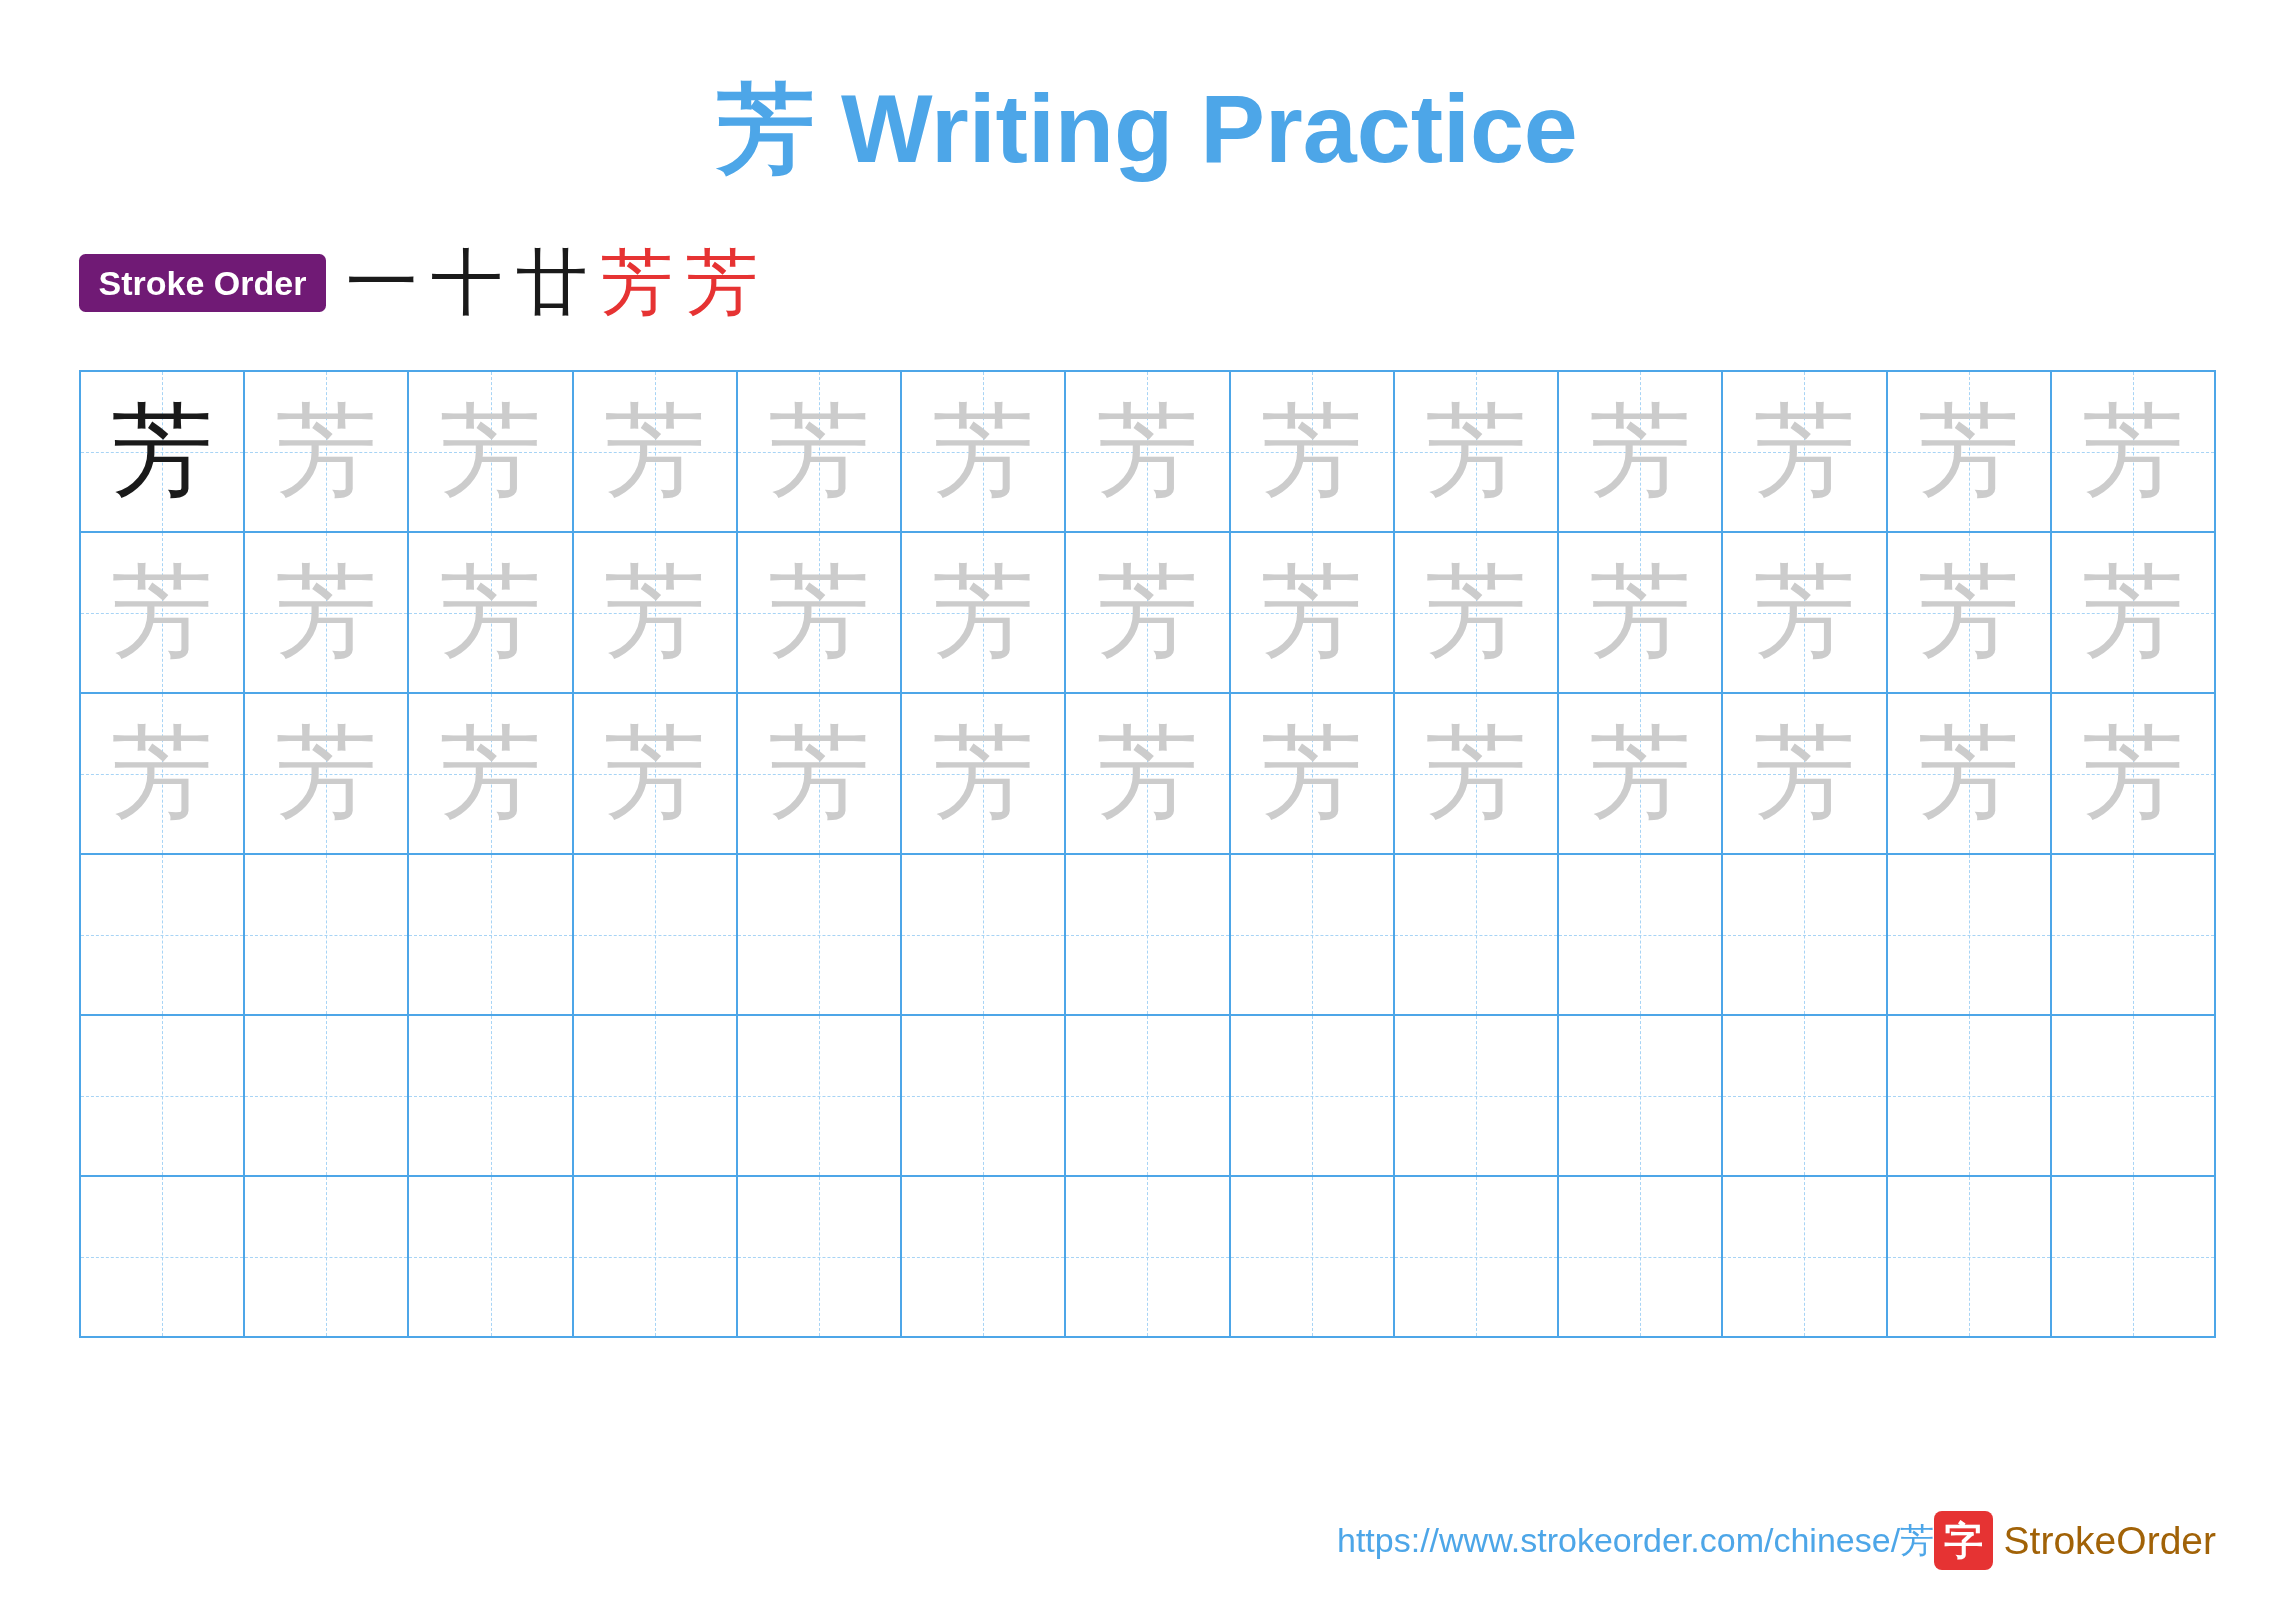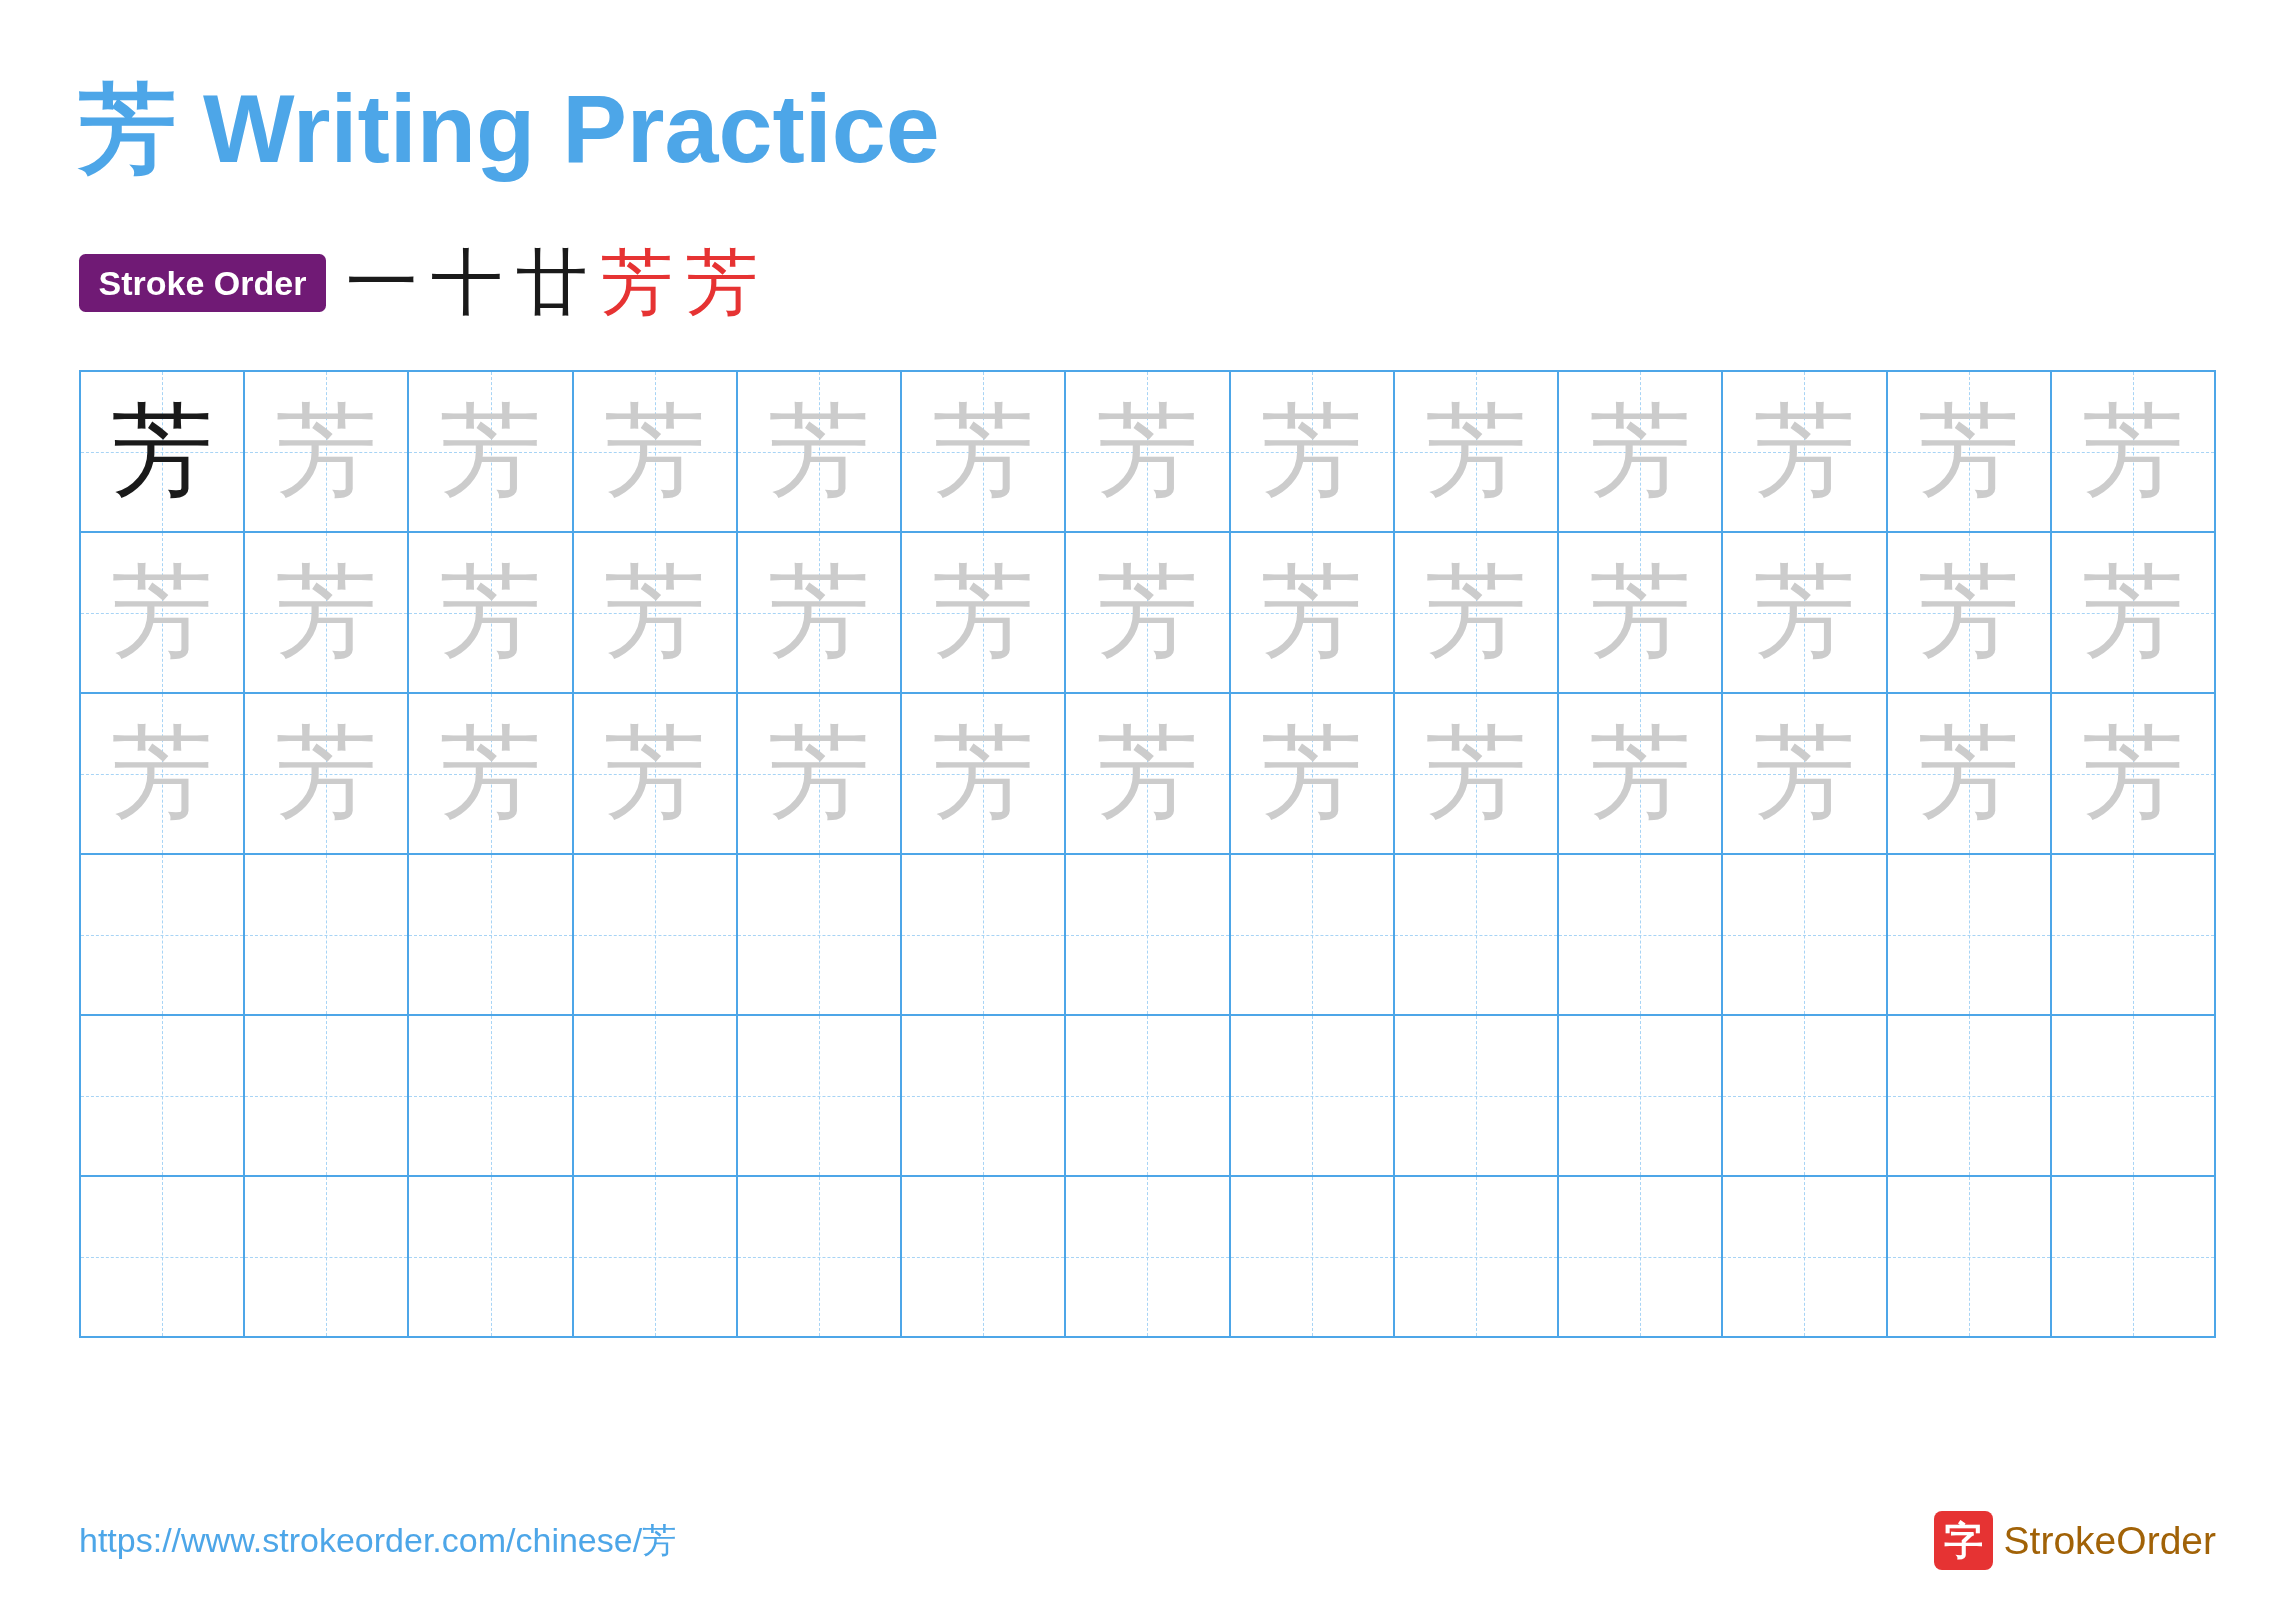--- a/index.html
+++ b/index.html
@@ -16,21 +16,21 @@
     .page {
       width: 2295px;
       height: 1622px;
       background: #fff;
       position: relative;
       padding: 52px 79px;
     }
 
     
     .title-section {
-      text-align: left;
+      text-align: center;
       margin-bottom: 39px;
       margin-top: 13px;
     }
 
     .title-text {
       font-size: 97px;
       font-weight: bold;
       color: #4da6e8;
       font-family: Arial, sans-serif;
     }
@@ -127,21 +127,21 @@
     }
 
     
     .footer {
       position: absolute;
       bottom: 52px;
       left: 79px;
       right: 79px;
       display: flex;
       align-items: center;
-      justify-content: space-between;
+      justify-content: flex-end;
     }
 
     .footer-url {
       color: #4da6e8;
       font-size: 34px;
       text-decoration: none;
     }
 
     .footer-logo {
       display: flex;

